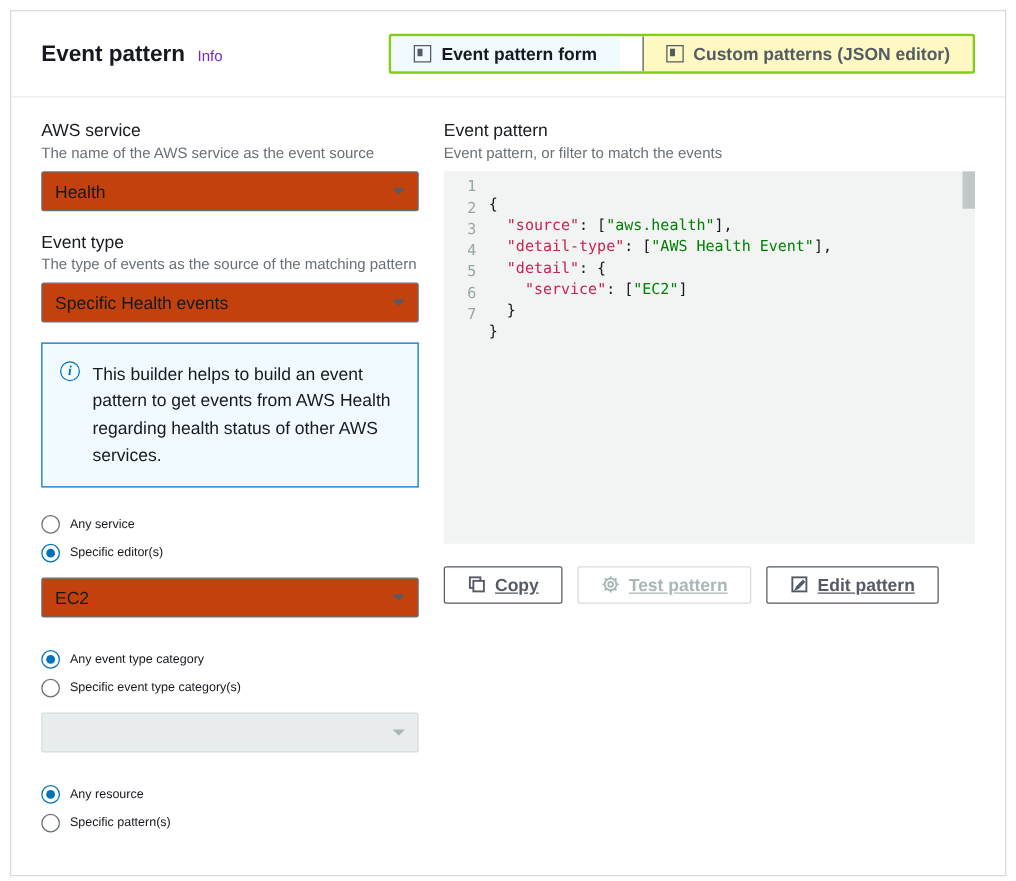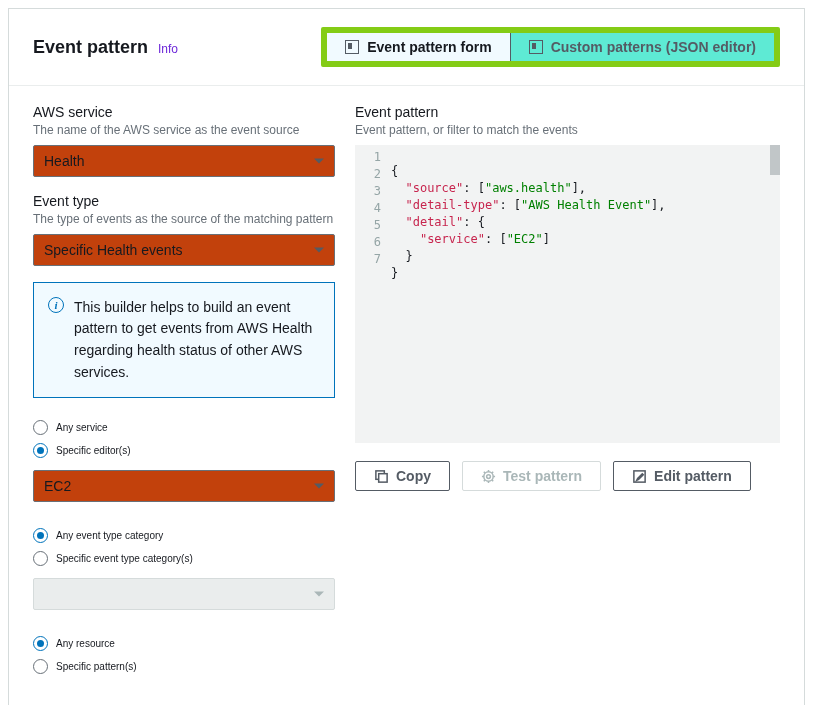--- a/index.html
+++ b/index.html
@@ -30,30 +30,31 @@
     gap: 10px;
   }
   .info-link {
     font-size: 12px;
     font-weight: 400;
     color: #6d28d9;
     cursor: pointer;
   }
   .seg-group {
     display: flex;
-    border: 6px solid #84cc16;
+    border: 2px solid #84cc16;
     border-radius: 2px;
     overflow: hidden;
+    gap: 18px;
   }
   .seg-btn {
     display: flex;
     align-items: center;
     gap: 8px;
     padding: 6px 18px;
-    background: #5eead4;
+    background: #fef9c3;
     border: none;
     font-size: 14px;
     font-weight: 700;
     color: #545b64;
     cursor: pointer;
   }
   .seg-btn + .seg-btn { border-left: 1px solid #545b64; }
   .seg-btn.selected { background: #f1faff; color: #16191f; }
   .seg-icon {
     width: 14px; height: 14px;
@@ -205,22 +206,23 @@
   .btn {
     border: 1px solid #545b64;
     background: #fff;
     padding: 6px 18px;
     font-size: 14px;
     font-weight: 700;
     color: #545b64;
     border-radius: 2px;
     cursor: pointer;
     display: flex;
-    align-items: flex-end;
+    align-items: flex-start;
     gap: 7px;
+    text-decoration: underline;
   }
   .btn.disabled {
     border-color: #d5dbdb;
     color: #aab7b8;
     cursor: not-allowed;
   }
   .btn.disabled svg { stroke: #aab7b8; }
   .ico { width: 15px; height: 15px; flex-shrink: 0; }
   .group-block { margin-bottom: 22px; }
 </style>

